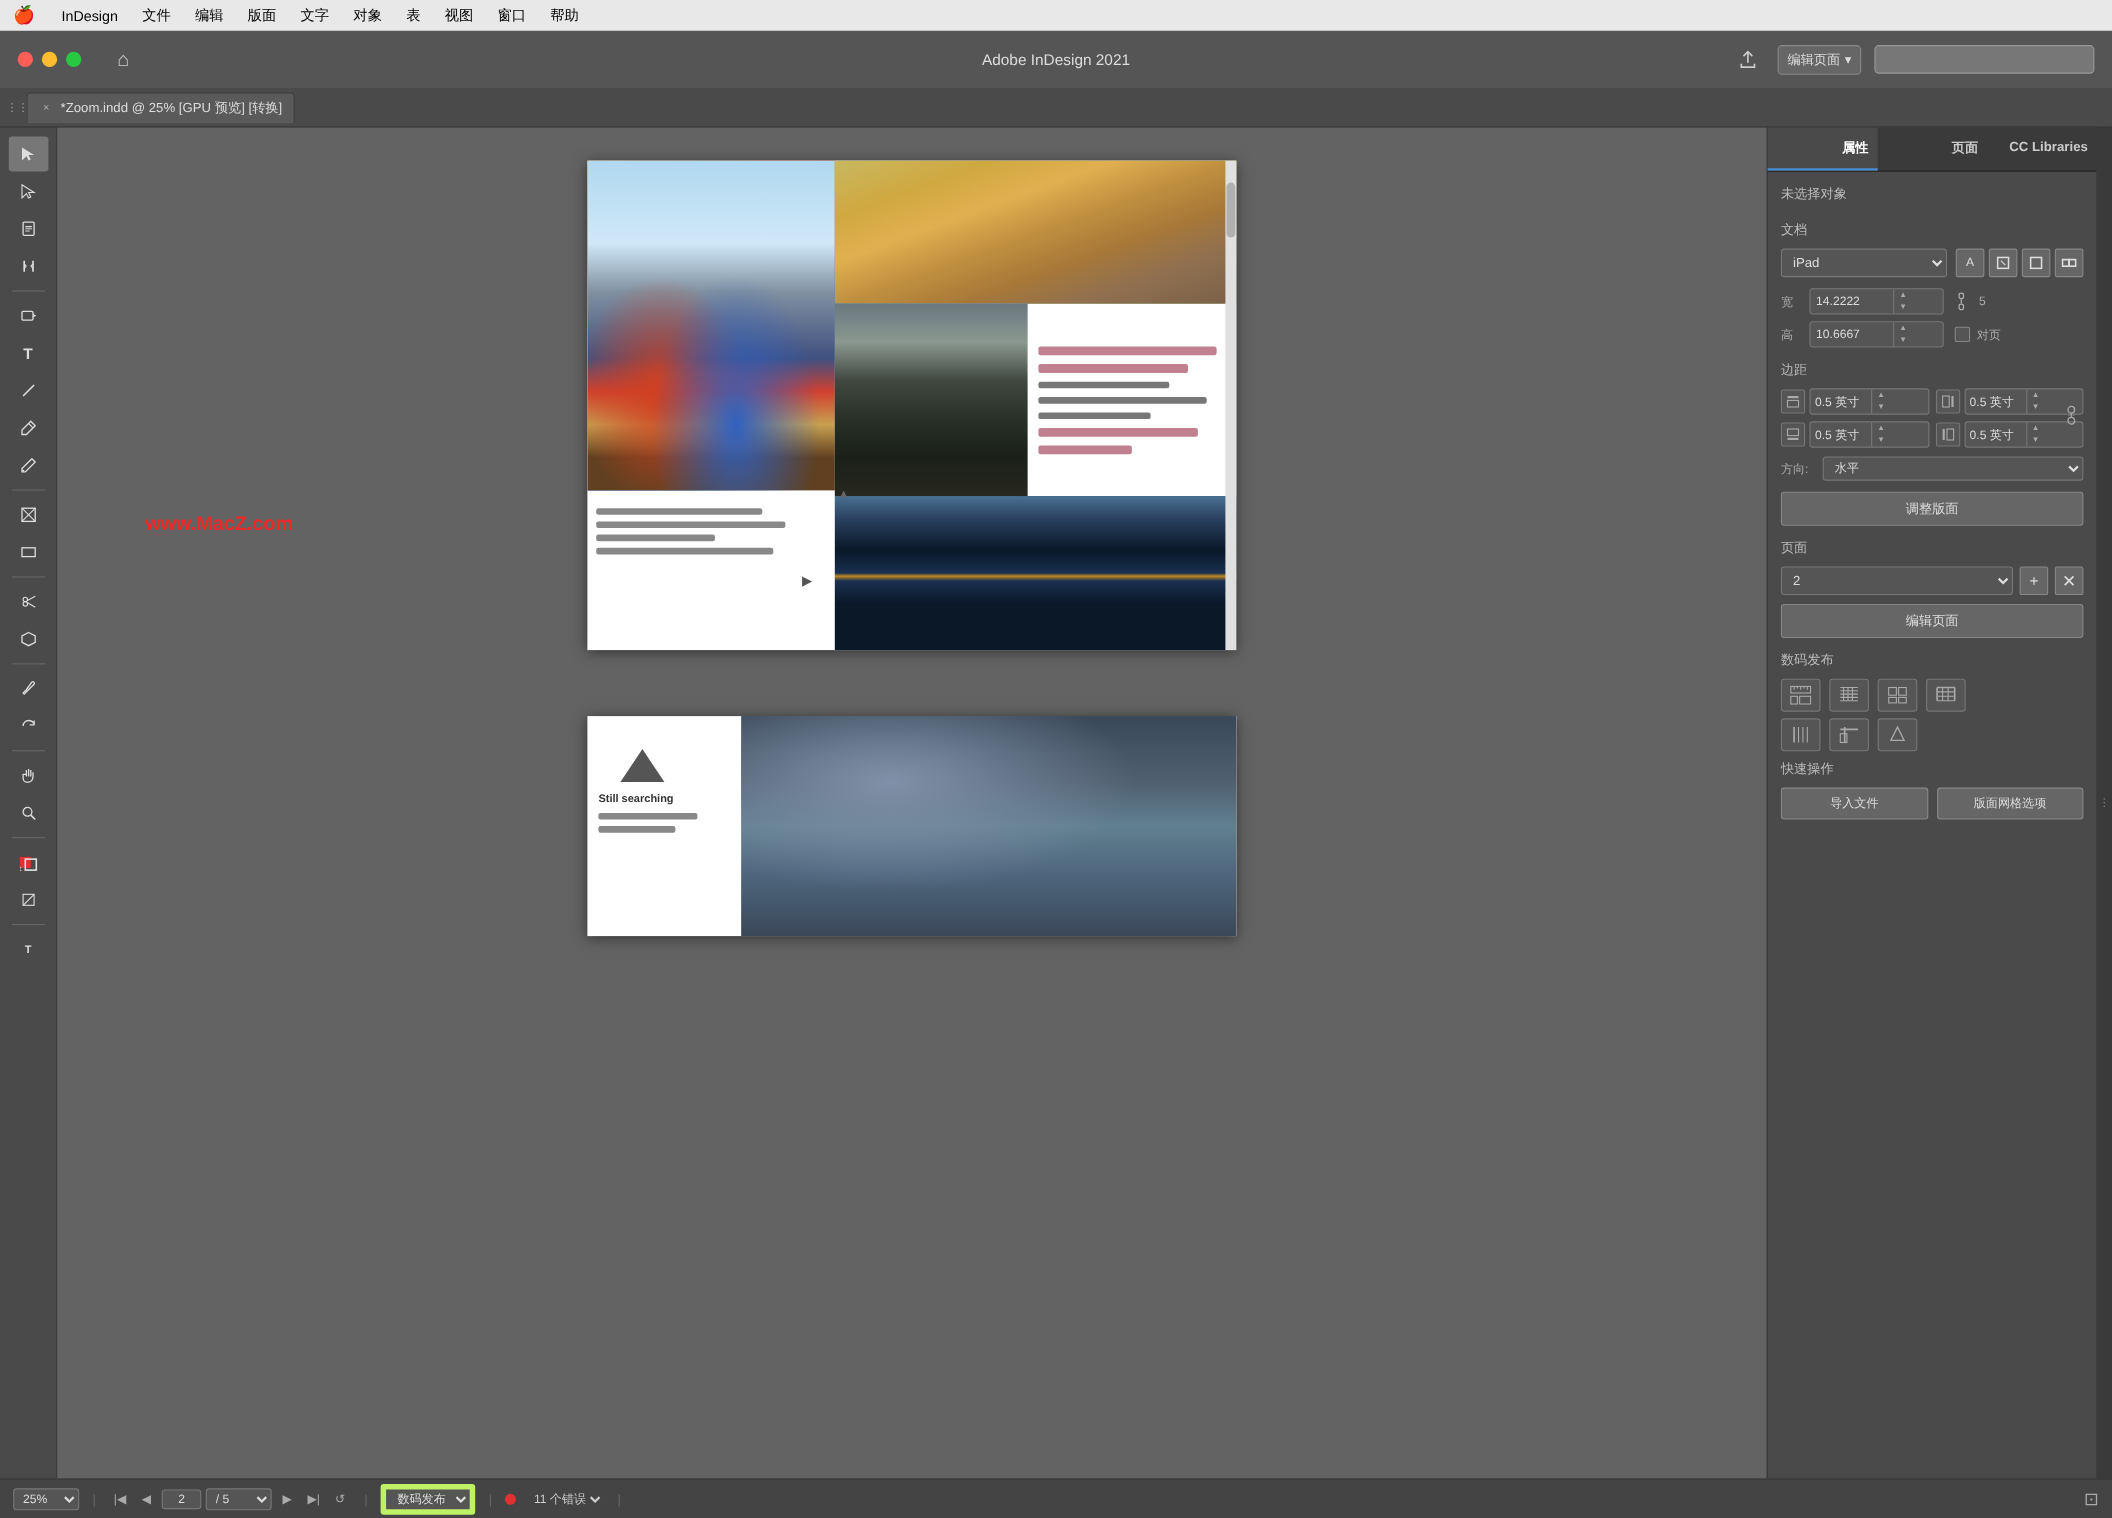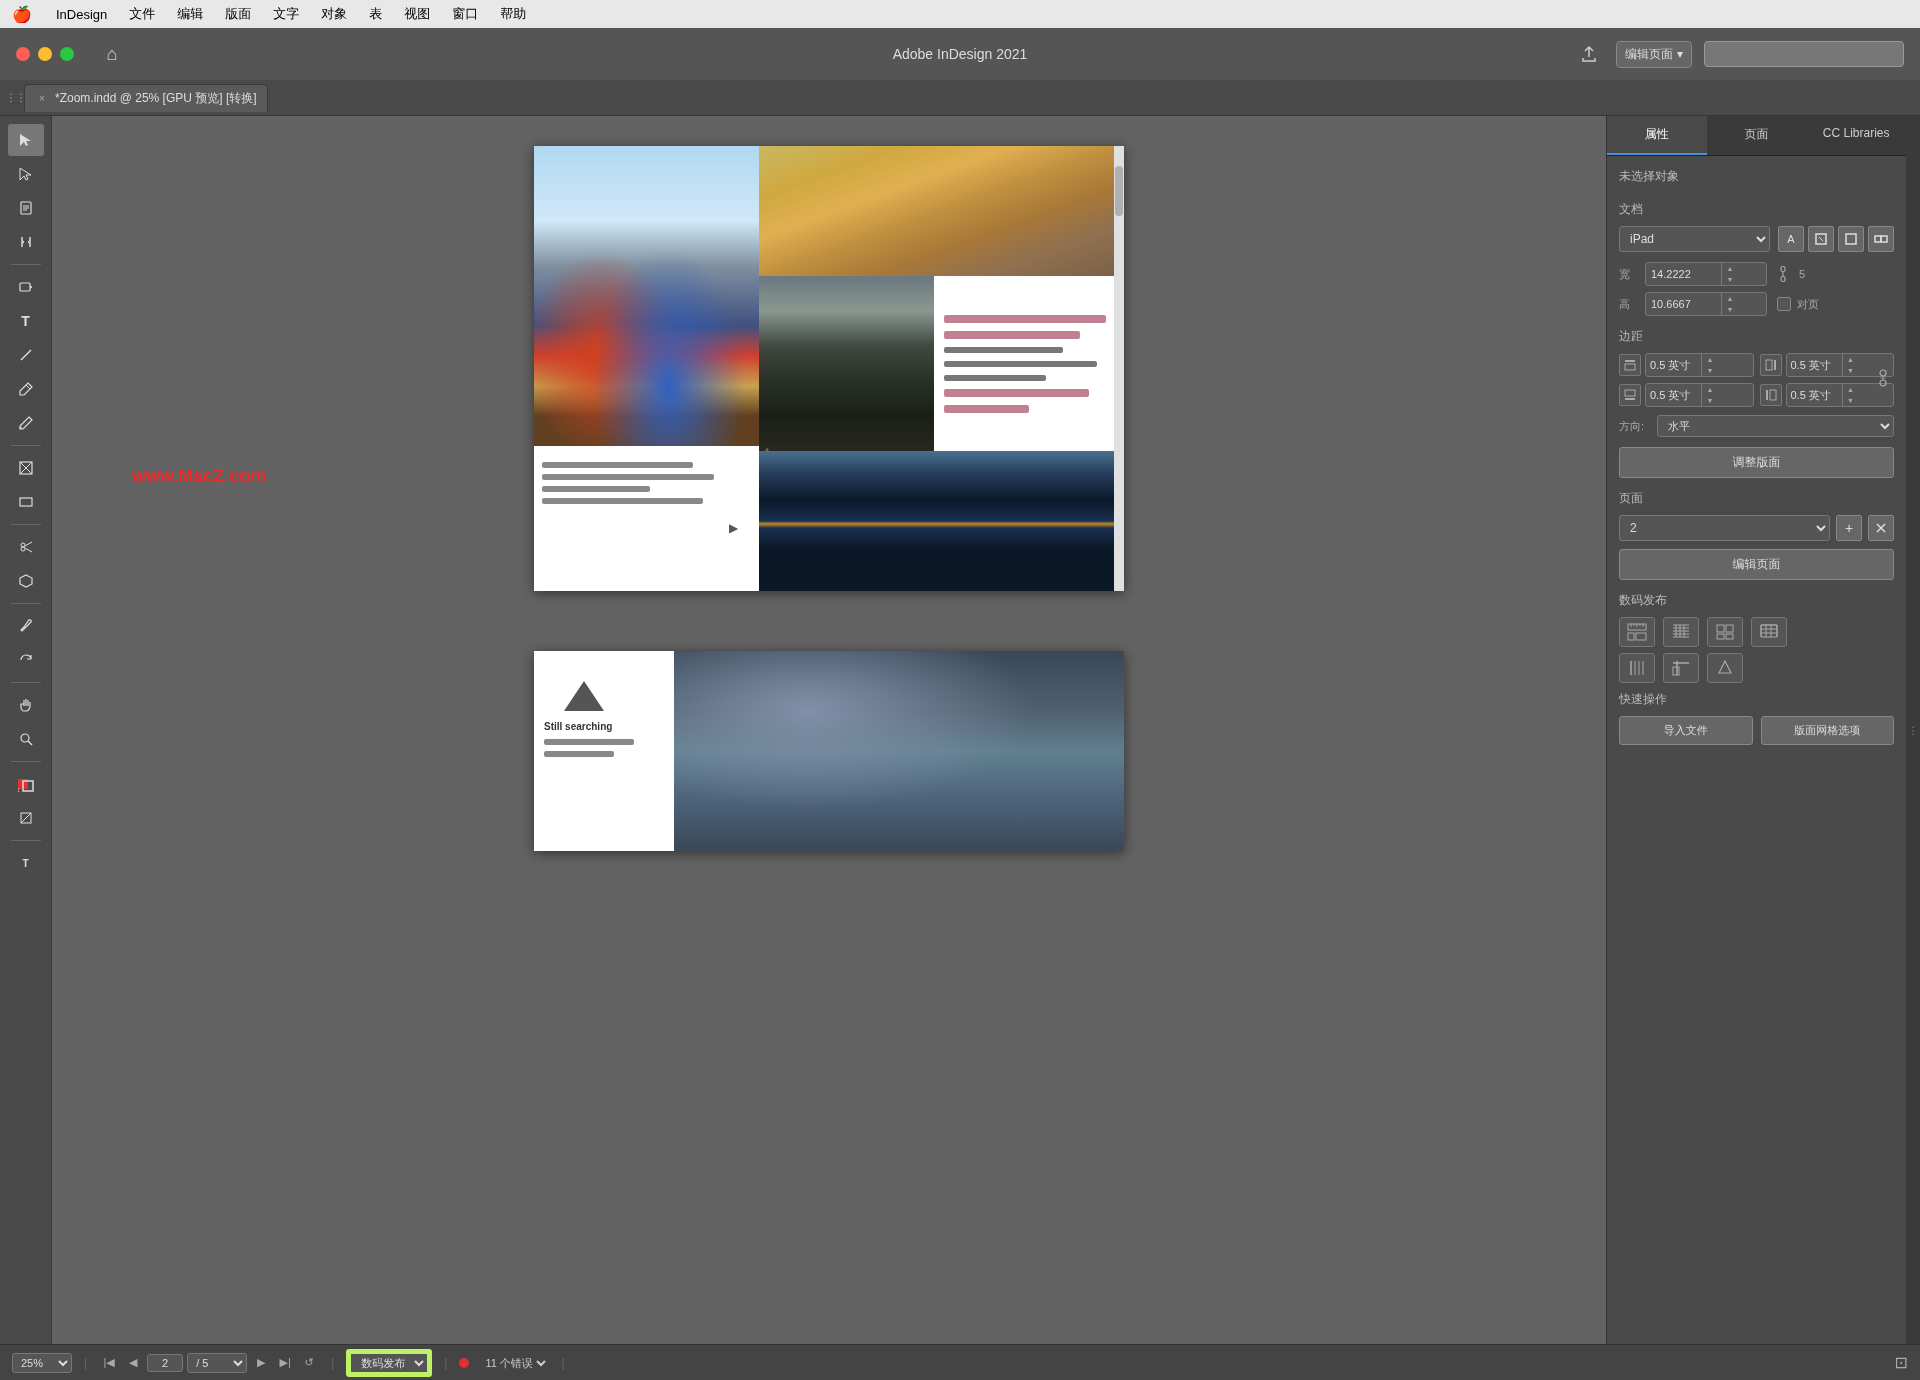--- a/index.html
+++ b/index.html
@@ -379,25 +379,26 @@
       flex-direction: column;
     }
     .right-panel-tabs {
       display: flex;
       background: #3a3a3a;
       border-bottom: 1px solid #222;
     }
     .right-panel-tab {
       flex: 1;
       padding: 10px 8px;
-      text-align: center;
+      text-align: right;
       font-size: 12px;
       color: #ccc;
       cursor: pointer;
       border-bottom: 2px solid transparent;
+      font-weight: bold;
     }
     .right-panel-tab.active {
       color: #fff;
       background: #4a4a4a;
       border-bottom: 2px solid #4a90d9;
     }
     .right-panel-content {
       flex: 1;
       padding: 12px;
       overflow-y: auto;

